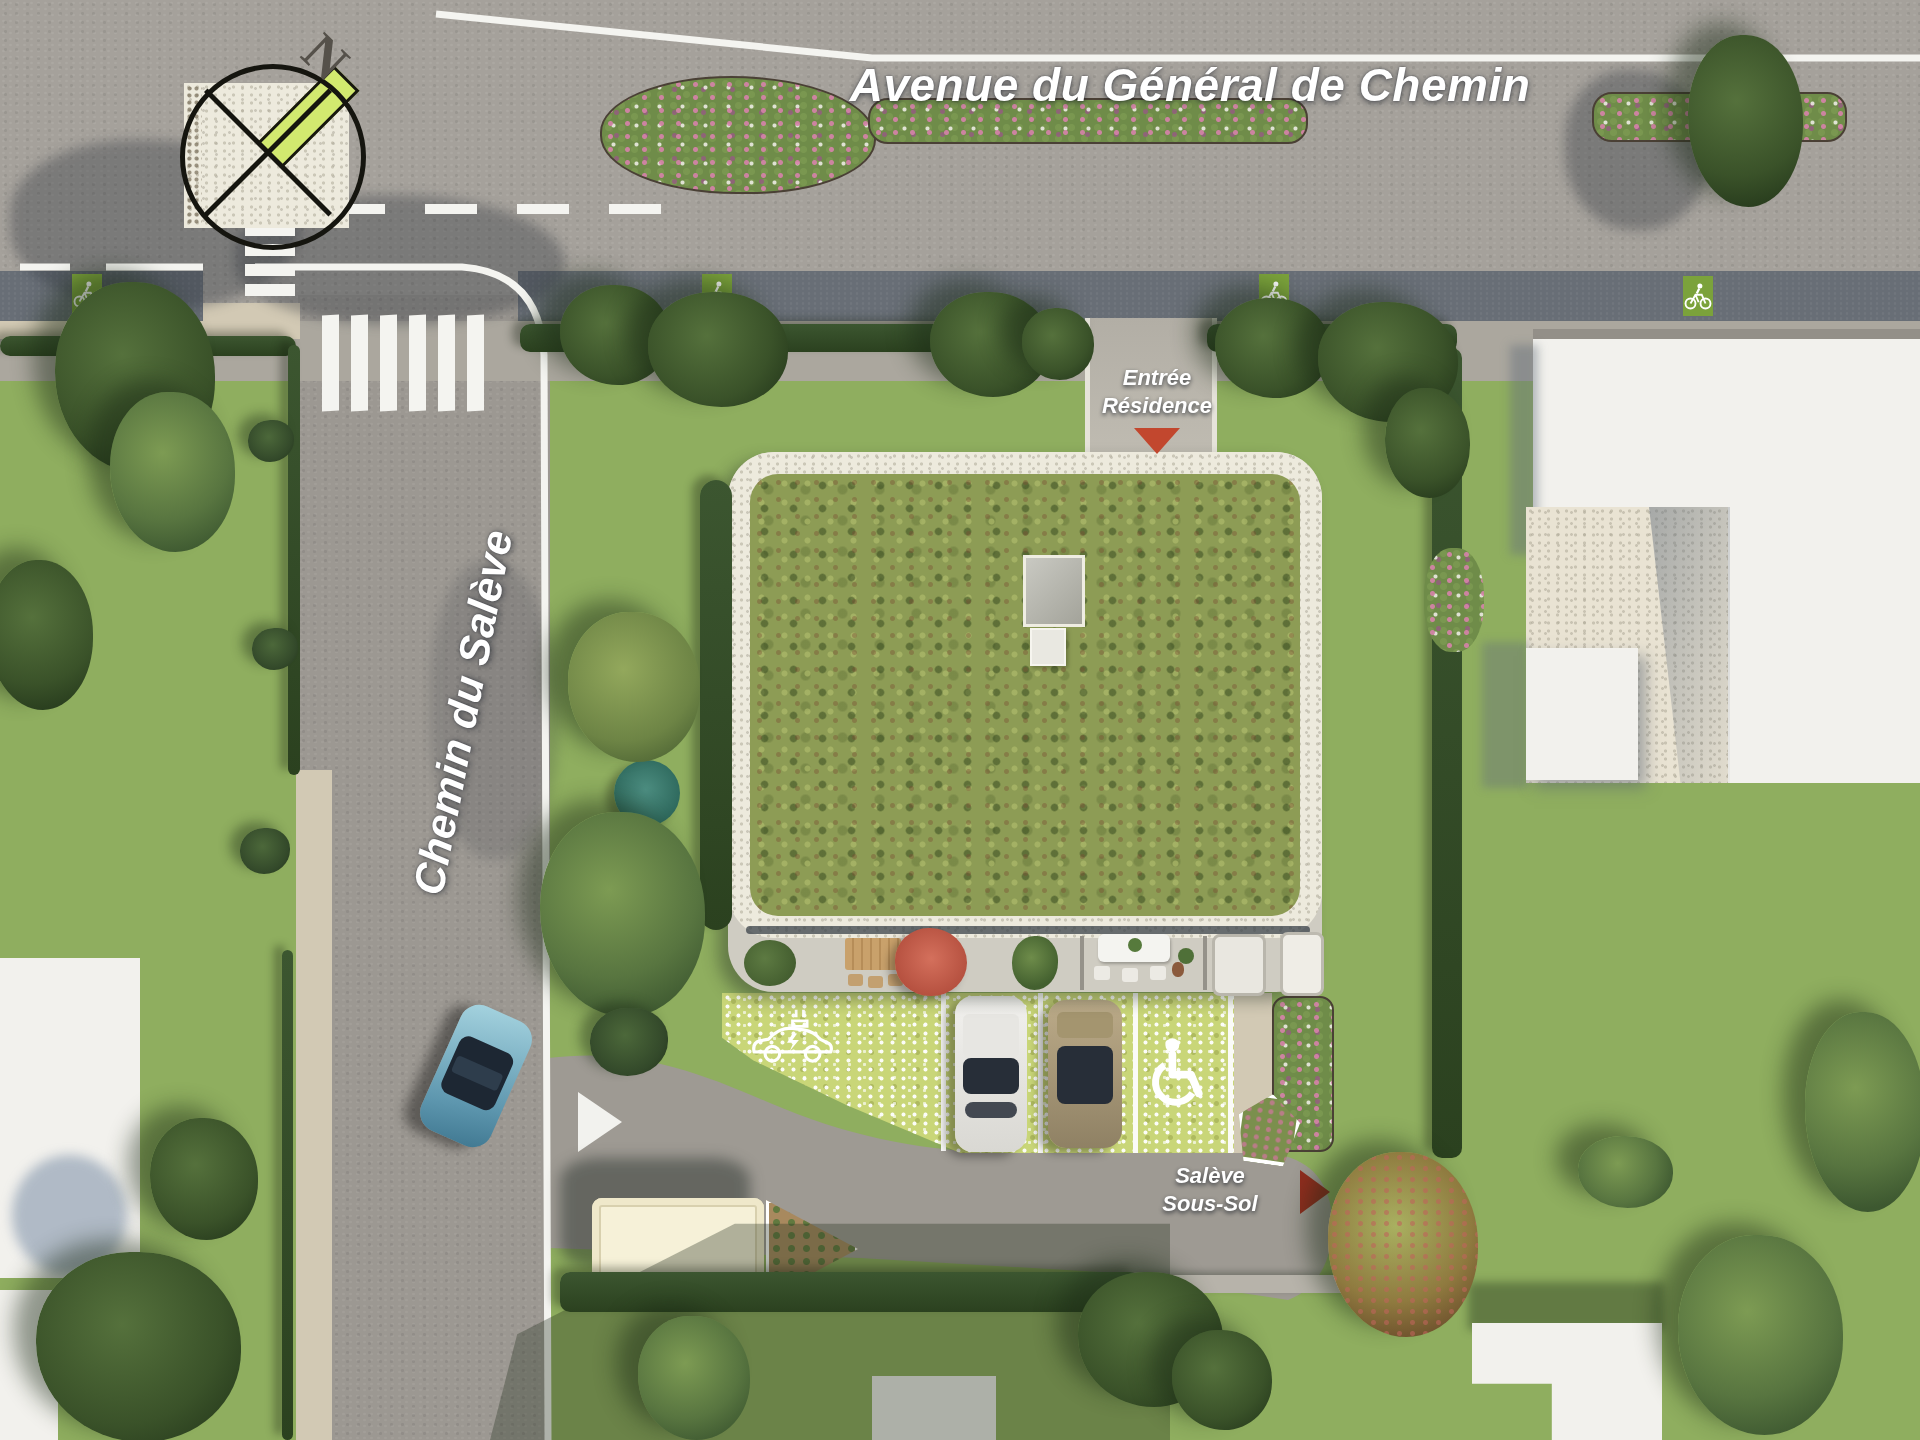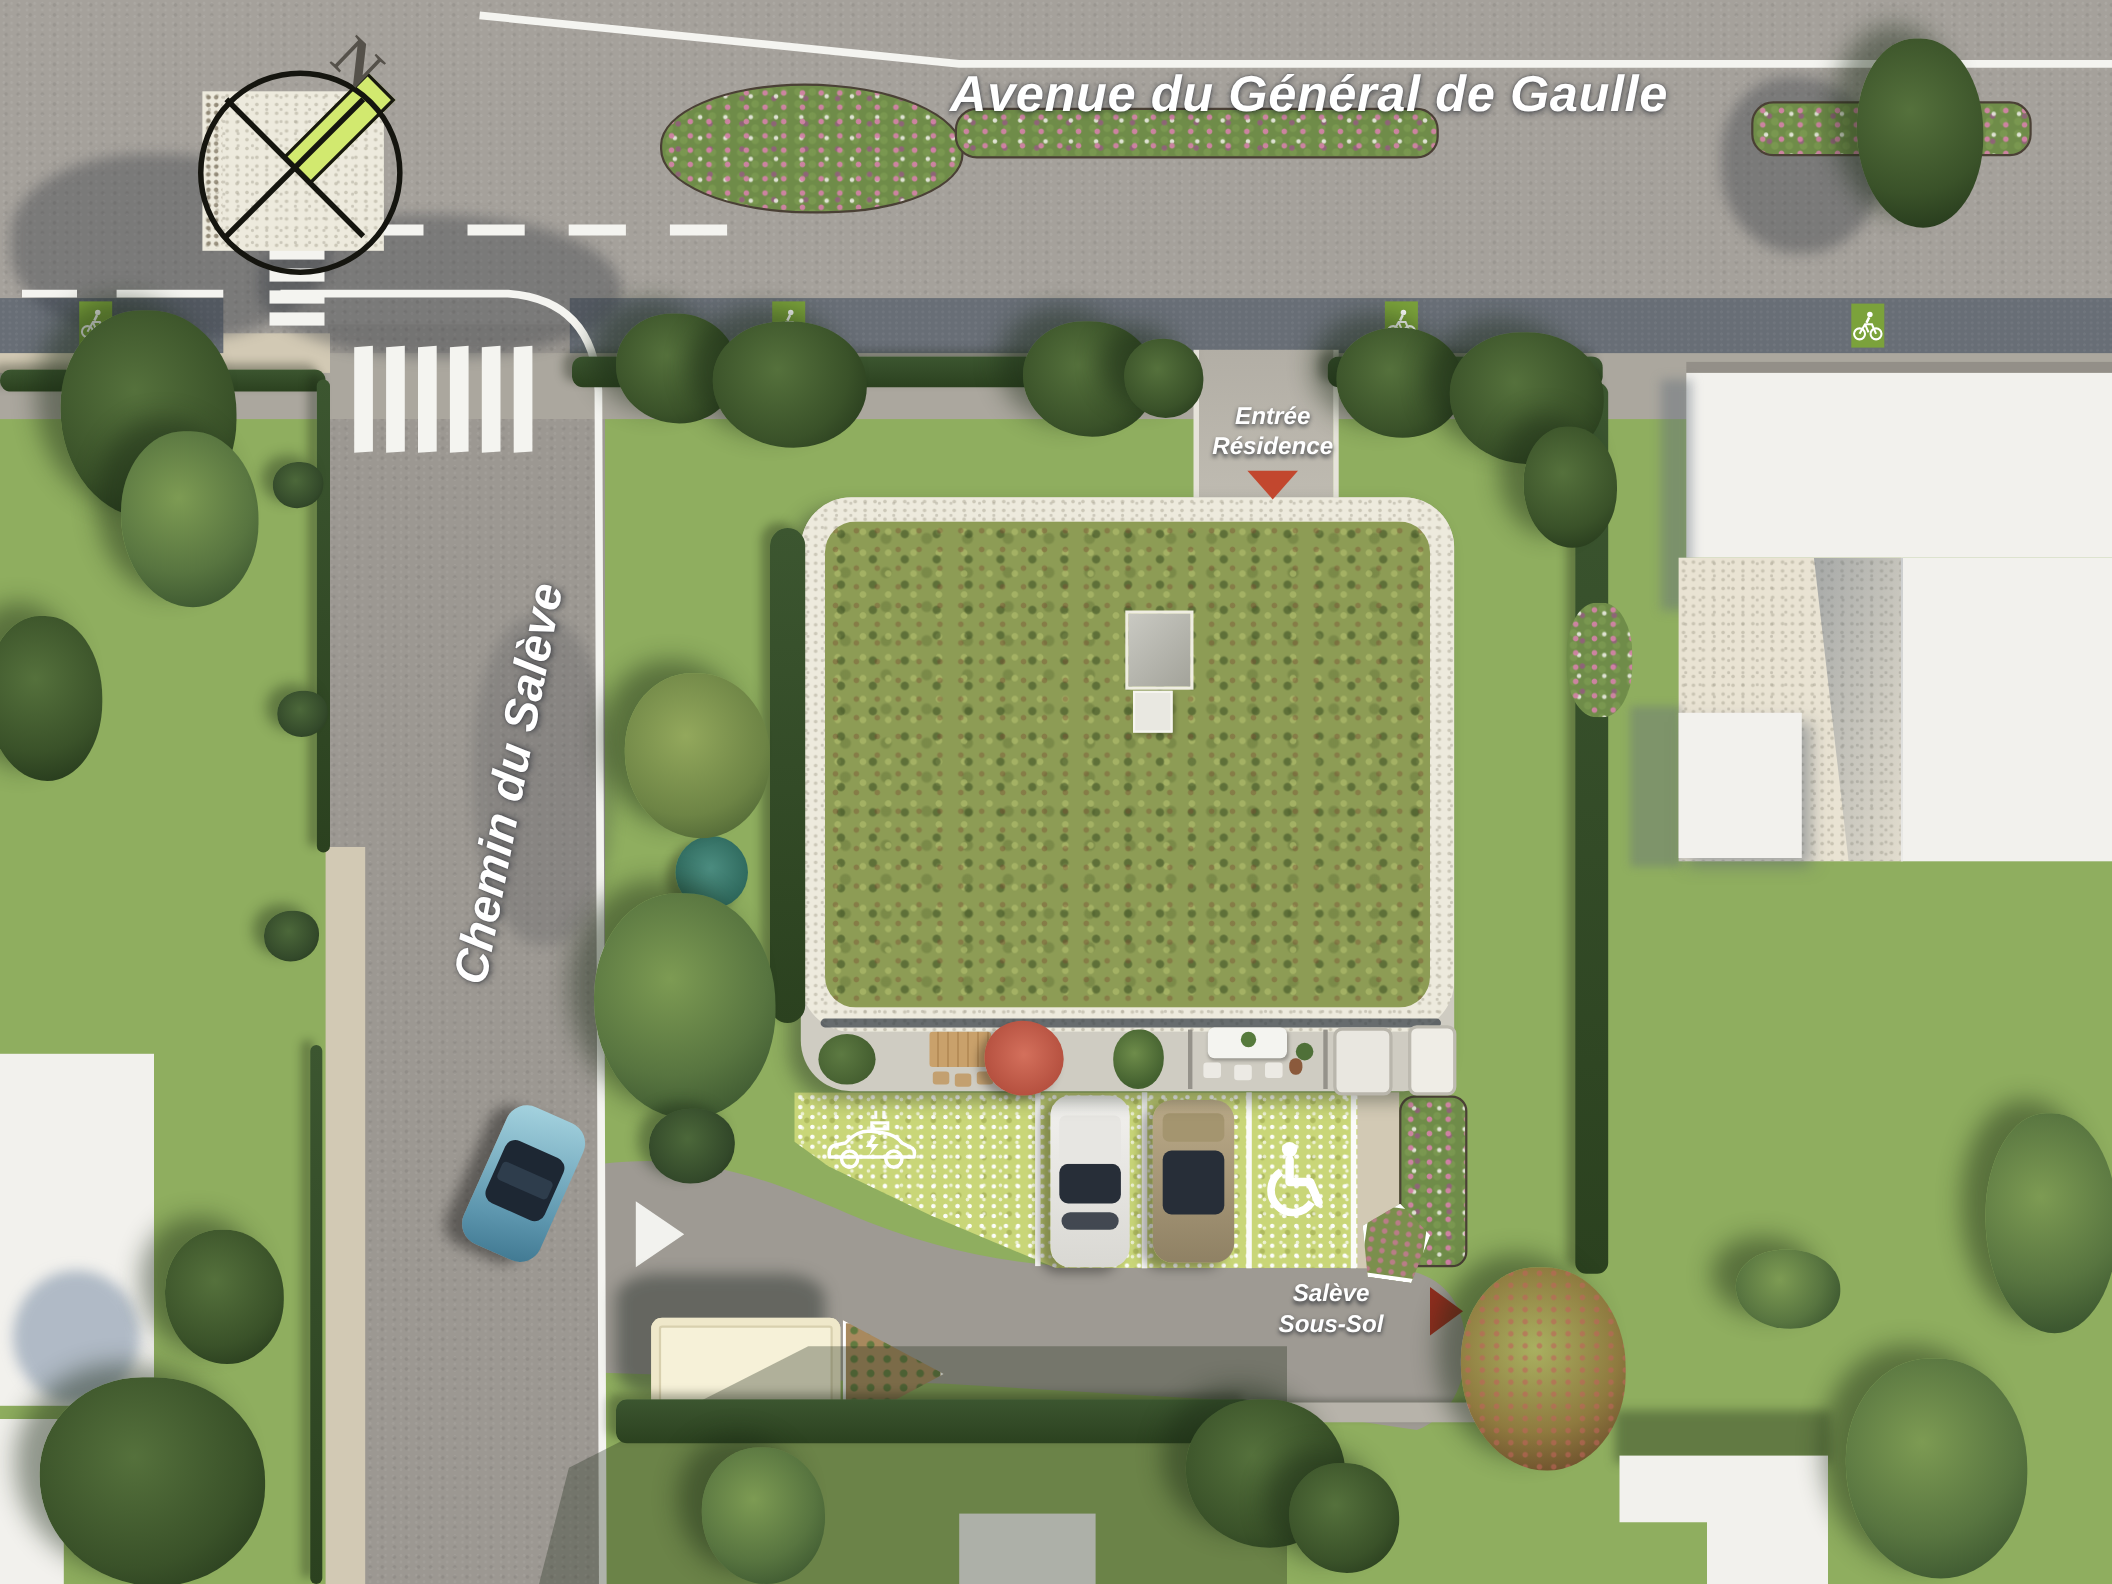--- a/index.html
+++ b/index.html
@@ -315,21 +315,21 @@
   <div class="tree" style="left:1578px;top:1136px;width:95px;height:72px;"></div>
   <div class="tree" style="left:1678px;top:1235px;width:165px;height:200px;"></div>
   <div class="tree" style="left:638px;top:1316px;width:112px;height:124px;"></div>
 
   <div class="abs" style="left:438px;top:1008px;width:76px;height:136px;transform:rotate(24deg);">
     <div class="car-body" style="left:0;top:0;width:76px;height:136px;background:linear-gradient(165deg,#a6d4e0,#5d96ae 70%,#3f7790);border-radius:20px;box-shadow:-14px 7px 12px rgba(0,0,0,.4);"></div>
     <div class="glass" style="left:9px;top:34px;width:58px;height:62px;background:#1d2733;border-radius:10px;"></div>
     <div class="abs" style="left:13px;top:56px;width:50px;height:18px;background:#2e3d4c;border-radius:4px;"></div>
   </div>
 
-  <div class="abs label" style="left:810px;top:58px;width:760px;text-align:center;font-size:46px;letter-spacing:.5px;">Avenue du Général de Gaulle</div>
+  <div class="abs label" style="left:810px;top:58px;width:760px;text-align:center;font-size:46px;letter-spacing:.5px;">Avenue du Général de Chemin</div>
   <div class="abs label" style="left:233px;top:688px;width:460px;text-align:center;font-size:43px;transform:rotate(-79deg);">Chemin du Salève</div>
 
   <div class="marker-label" style="left:1077px;top:364px;width:160px;">
     <div>Entrée</div>
     <div>Résidence</div>
   </div>
   <div class="abs" style="left:1134px;top:428px;width:0;height:0;border-left:23px solid transparent;border-right:23px solid transparent;border-top:26px solid #c2472e;"></div>
 
 </div>
 

